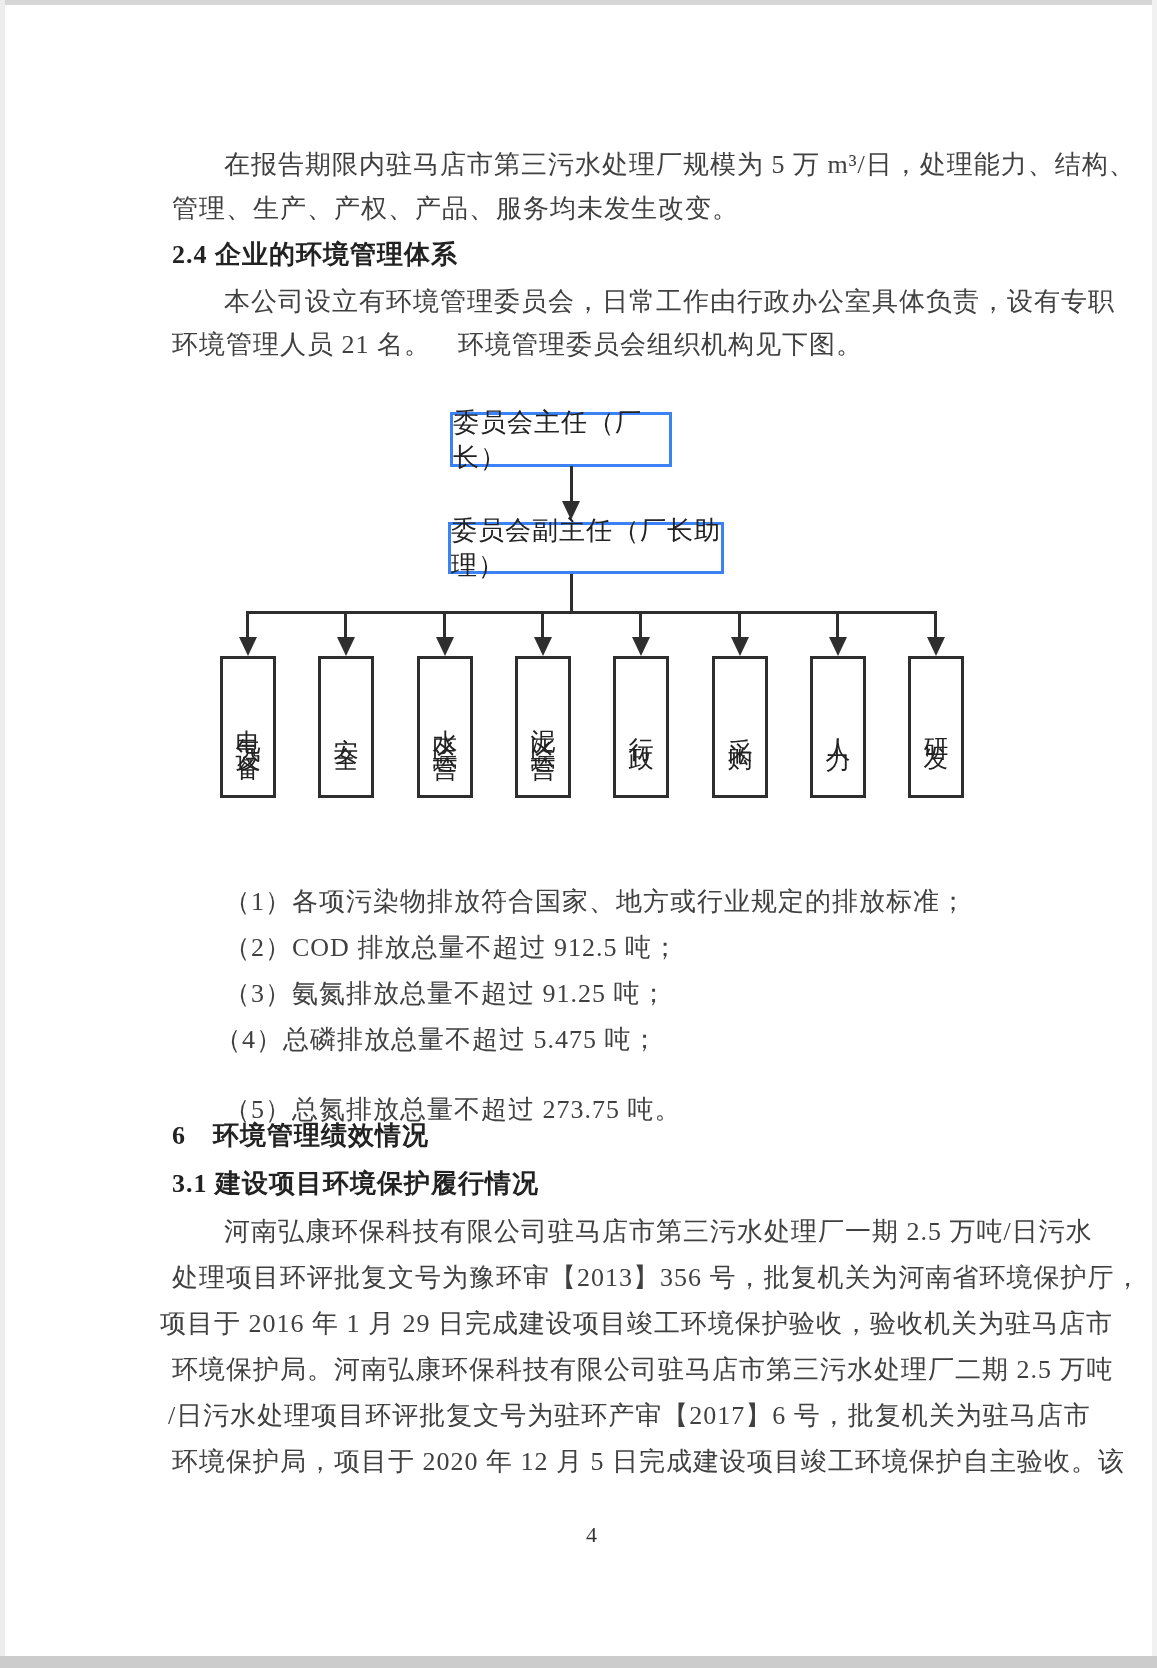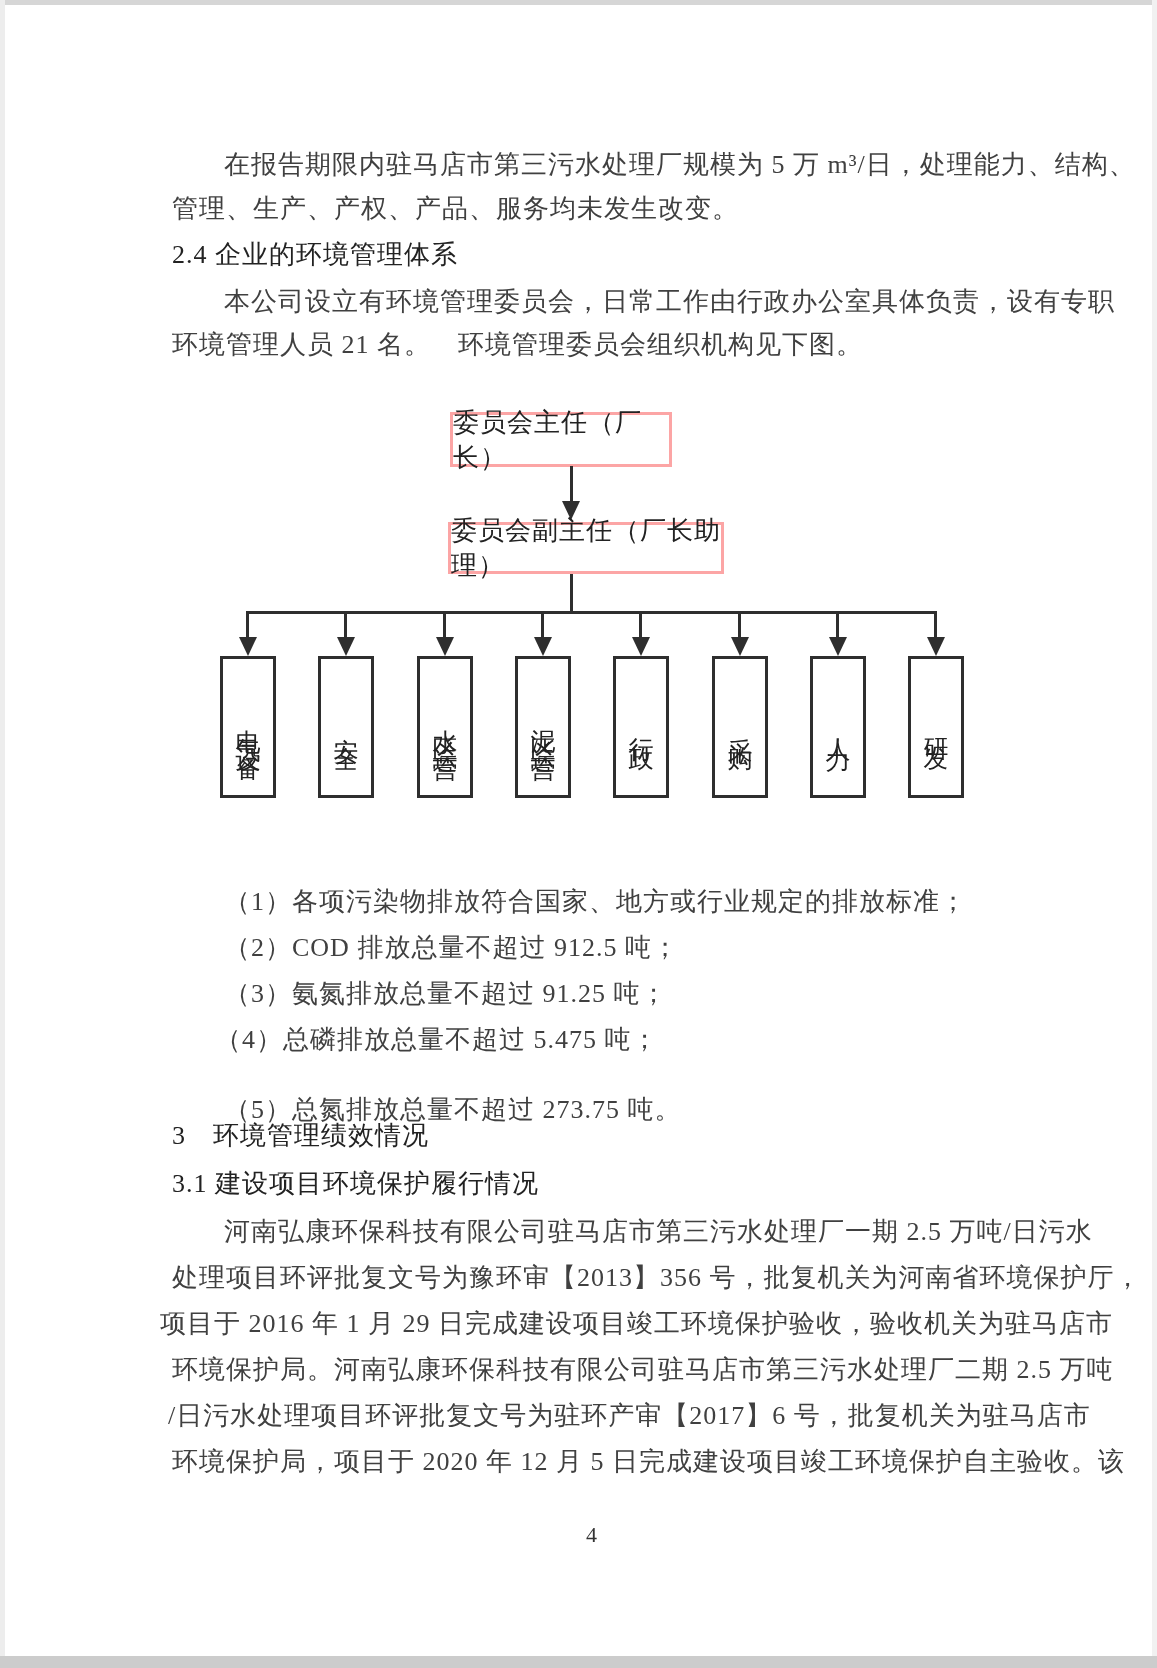--- a/index.html
+++ b/index.html
@@ -19,27 +19,27 @@
   .edge.right{left:1152px;top:0;width:5px;height:1668px;background:#f1f1f1;}
 
   .line{
     position:absolute;
     white-space:nowrap;
     font-size:26px;
     line-height:32px;
     letter-spacing:1px;
     color:#404040;
   }
-  .heading{font-weight:normal;color:#222;}
+  .heading{font-weight:bold;color:#222;}
 
   
   .obox{
     position:absolute;
     box-sizing:border-box;
-    border:3px solid #fca5a5;
+    border:3px solid #3b82f6;
     background:#fff;
     display:flex;align-items:center;justify-content:center;
     font-size:26px;letter-spacing:1px;color:#222;
   }
   .dept{
     position:absolute;top:656px;width:56px;height:142px;
     box-sizing:border-box;border:3px solid #2e2e2e;background:#fff;
     display:flex;align-items:center;justify-content:center;
   }
   .dept span{
@@ -133,21 +133,21 @@
         <span>研发</span>
       </div>
   </div>
 
   <div class="line" style="left:224px;top:886px;">（1）各项污染物排放符合国家、地方或行业规定的排放标准；</div>
   <div class="line" style="left:224px;top:932px;">（2）COD 排放总量不超过 912.5 吨；</div>
   <div class="line" style="left:224px;top:978px;">（3）氨氮排放总量不超过 91.25 吨；</div>
   <div class="line" style="left:215px;top:1024px;">（4）总磷排放总量不超过 5.475 吨；</div>
   <div class="line" style="left:224px;top:1070px;margin-top:24px;">（5）总氮排放总量不超过 273.75 吨。</div>
 
-  <div class="line heading" style="left:172px;top:1120px;">3　环境管理绩效情况</div>
+  <div class="line heading" style="left:172px;top:1120px;">6　环境管理绩效情况</div>
   <div class="line heading" style="left:172px;top:1168px;">3.1 建设项目环境保护履行情况</div>
 
   <div class="line" style="left:224px;top:1216px;">河南弘康环保科技有限公司驻马店市第三污水处理厂一期 2.5 万吨/日污水</div>
   <div class="line" style="left:172px;top:1262px;">处理项目环评批复文号为豫环审【2013】356 号，批复机关为河南省环境保护厅，</div>
   <div class="line" style="left:160px;top:1308px;">项目于 2016 年 1 月 29 日完成建设项目竣工环境保护验收，验收机关为驻马店市</div>
   <div class="line" style="left:172px;top:1354px;">环境保护局。河南弘康环保科技有限公司驻马店市第三污水处理厂二期 2.5 万吨</div>
   <div class="line" style="left:168px;top:1400px;text-align:right;">/日污水处理项目环评批复文号为驻环产审【2017】6 号，批复机关为驻马店市</div>
   <div class="line" style="left:172px;top:1446px;">环境保护局，项目于 2020 年 12 月 5 日完成建设项目竣工环境保护自主验收。该</div>
 
   <div class="pagenum">4</div>

